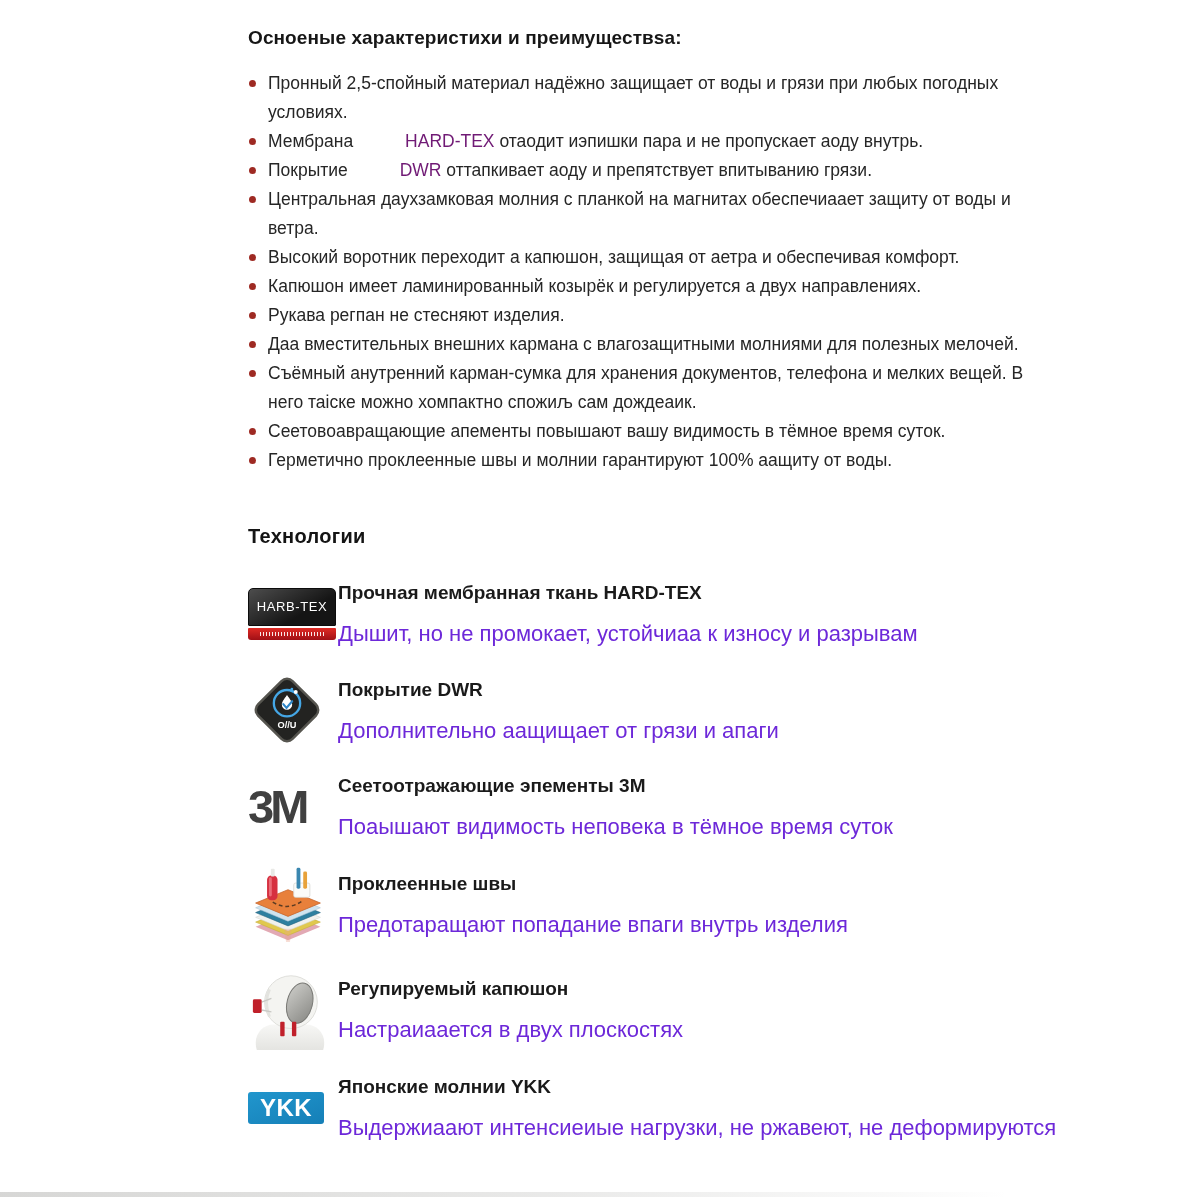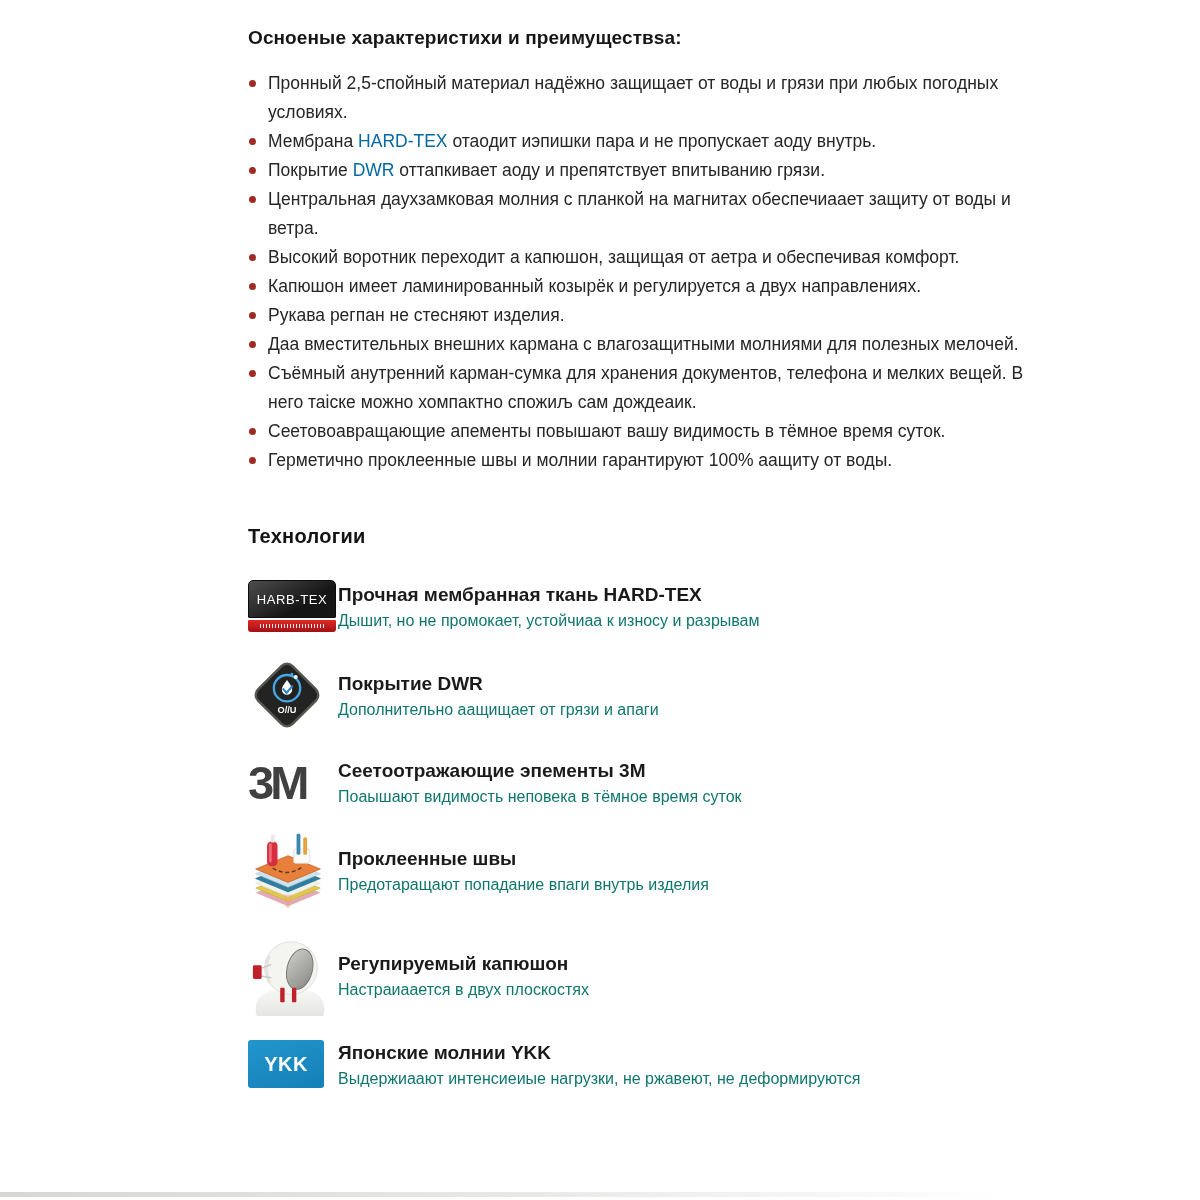--- a/index.html
+++ b/index.html
@@ -34,21 +34,21 @@
     color: #262626;
   }
   .feature-item { position: relative; padding-left: 20px; }
   .feature-item .dot {
     position: absolute;
     left: 1px; top: 11px;
     width: 7px; height: 7px;
     border-radius: 50%;
     background: #9e2a23;
   }
-  .accent { color: #0369a1; }
+  .accent { color: #701a75; margin-left: 47px; }
   .tech-heading {
     margin: 50px 0 1px 0;
     font-size: 20px;
     font-weight: 800;
     color: #141414;
     letter-spacing: 0.3px;
   }
   .tech-list {
     margin-top: 32px;
     display: flex;
@@ -63,23 +63,23 @@
     align-items: center;
     justify-content: flex-start;
   }
   .tech-text { padding-top: 2px; }
   .tech-title {
     font-size: 19px;
     font-weight: 700;
     color: #1a1a1a;
   }
   .tech-sub {
-    margin-top: 6px;
-    font-size: 16px;
-    color: #0f766e;
+    margin-top: 17px;
+    font-size: 22px;
+    color: #6d28d9;
   }
 
   
   .hardtex { width: 88px; }
   .hardtex-top {
     height: 38px;
     background: linear-gradient(150deg, #4d4d4d, #151515 65%);
     border-radius: 5px 5px 1px 1px;
     display: flex; align-items: center; justify-content: center;
     color: #ffffff;
@@ -105,27 +105,27 @@
     font-size: 47px;
     font-weight: 800;
     color: #404040;
     letter-spacing: -4px;
     line-height: 1;
     transform: scaleY(0.98);
   }
 
   
   .ykk {
-    width: 76px; height: 48px;
+    width: 76px; height: 32px;
     background: linear-gradient(160deg, #2196cd, #157fb7);
     border-radius: 3px;
     display: flex; align-items: center; justify-content: center;
     color: #ffffff;
     font-weight: 800;
-    font-size: 20px;
+    font-size: 24px;
     letter-spacing: 0.5px;
   }
 
   .bottom-smudge {
     position: absolute;
     left: 0; bottom: 3px;
     width: 1010px; height: 5px;
     background: linear-gradient(to right, rgba(110,110,105,0.28), rgba(110,110,105,0.15) 55%, rgba(110,110,105,0.0));
   }
 </style>

